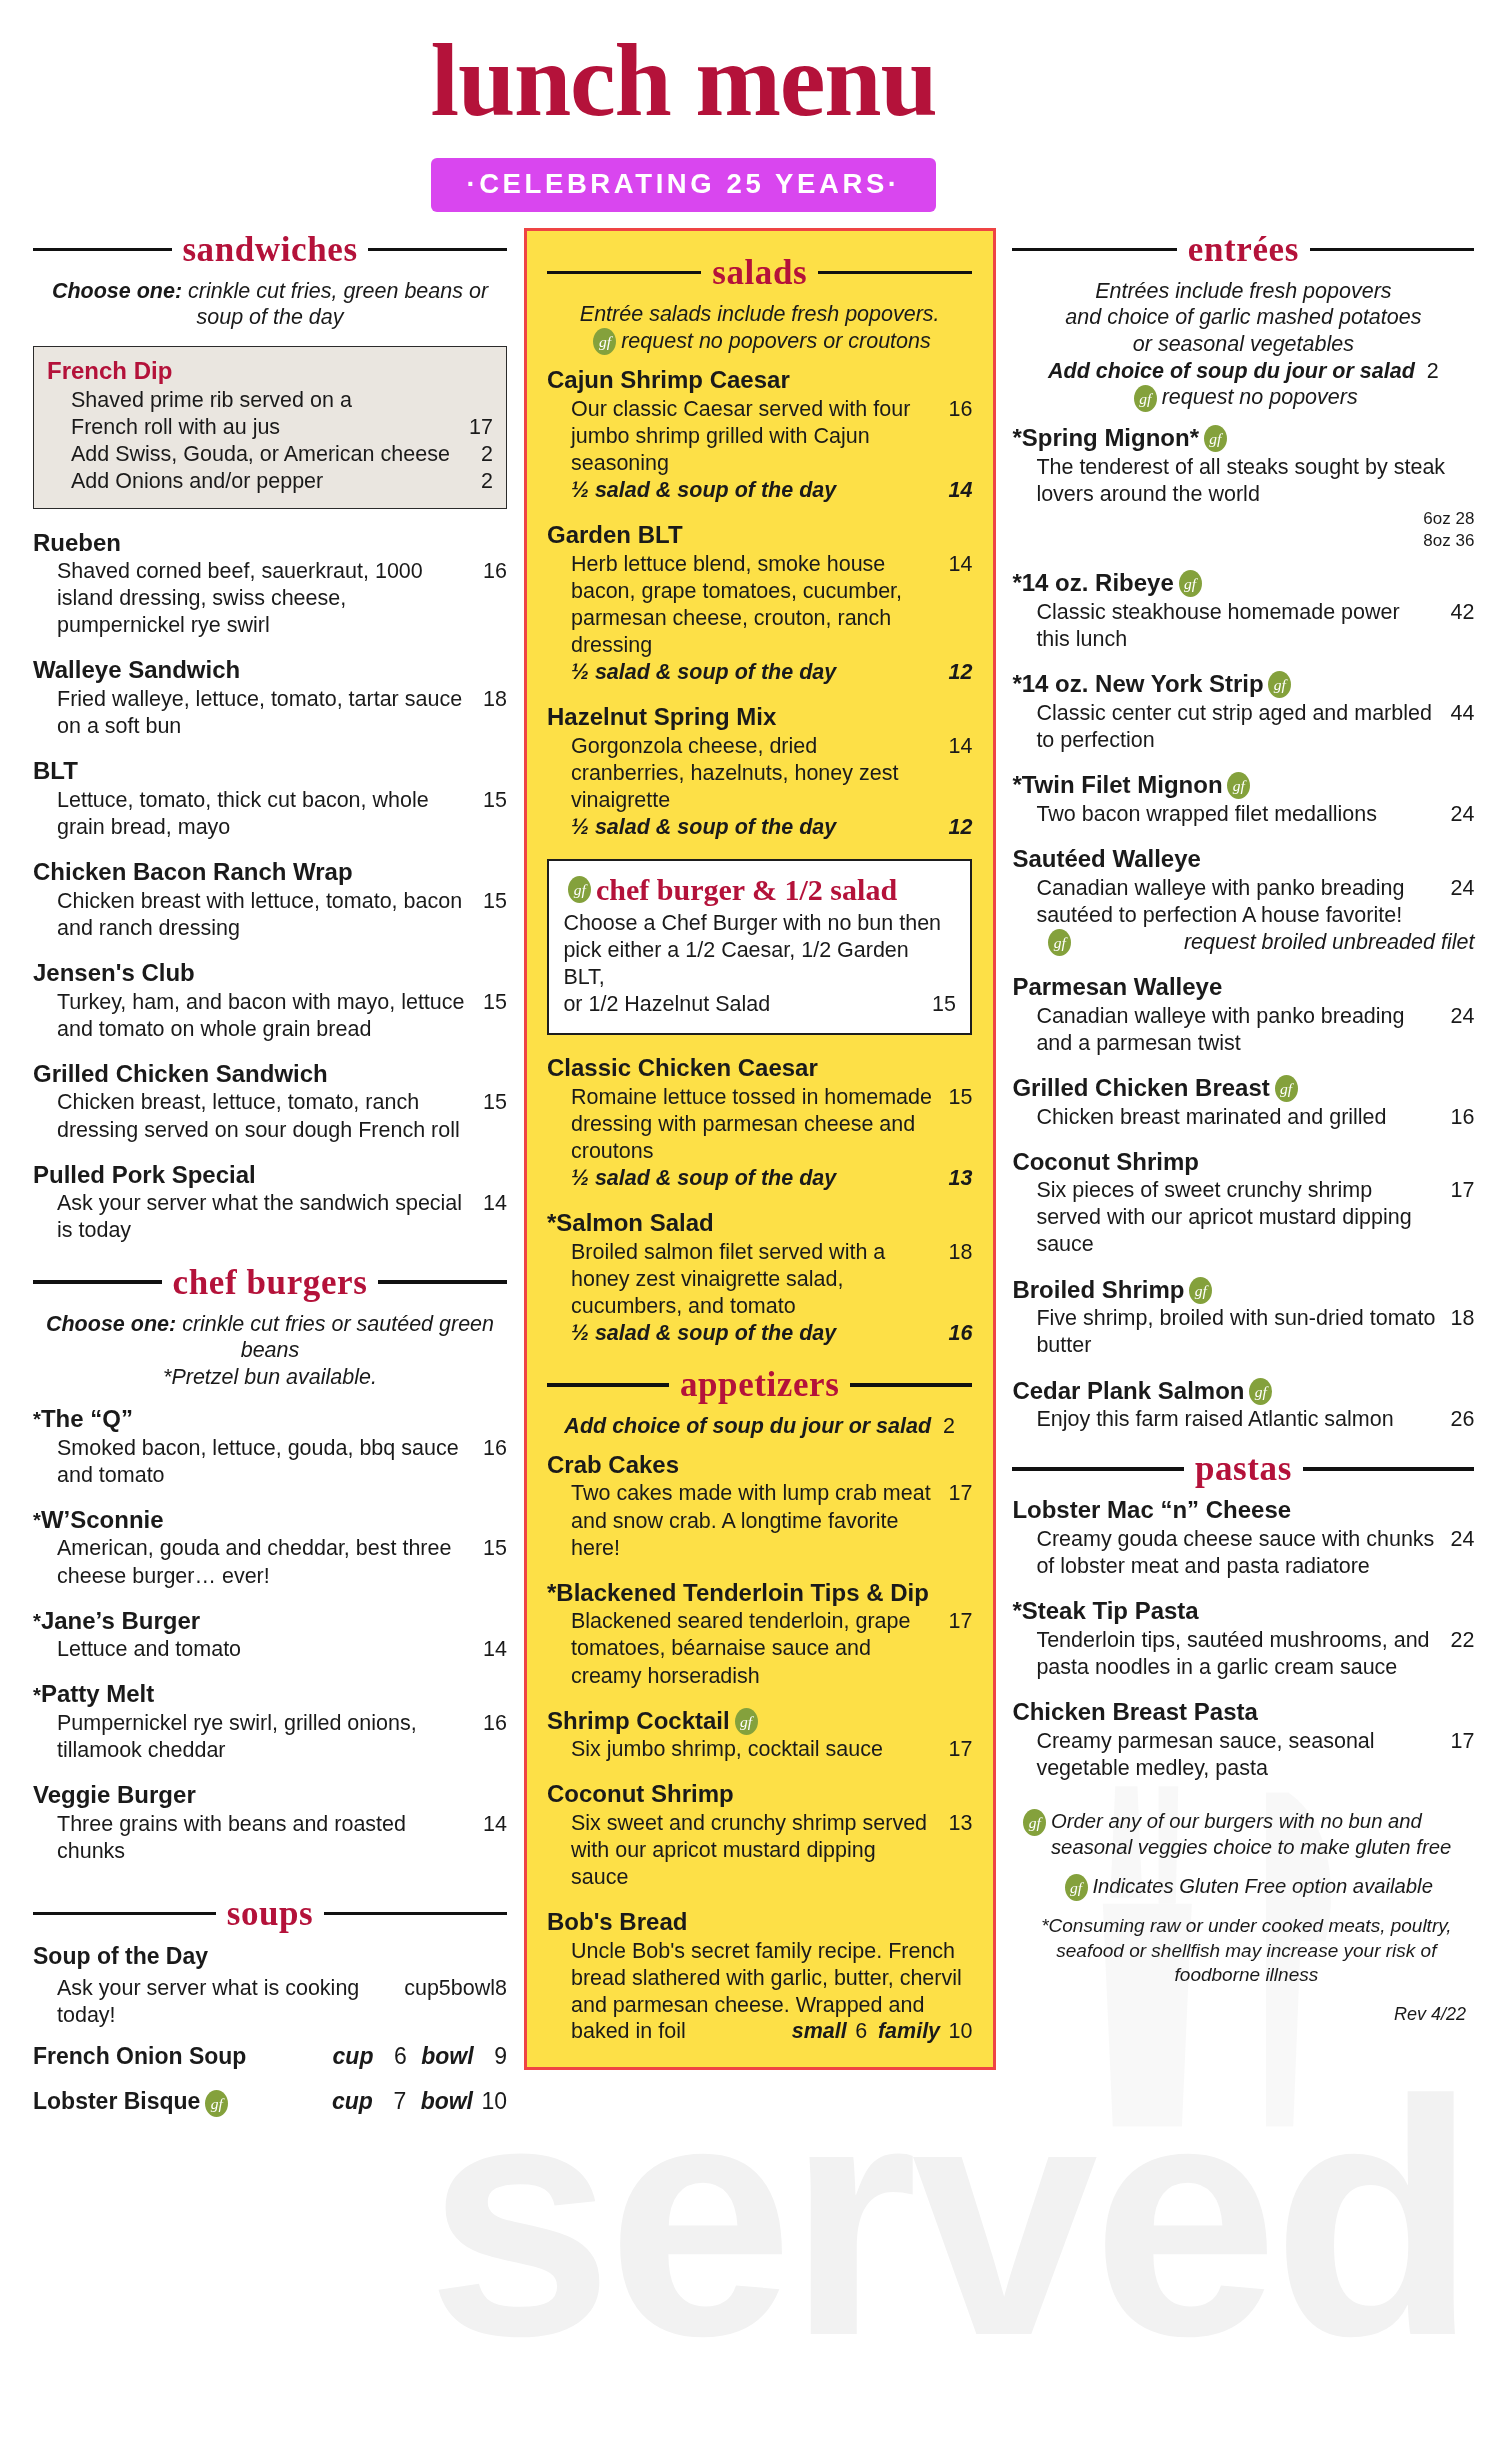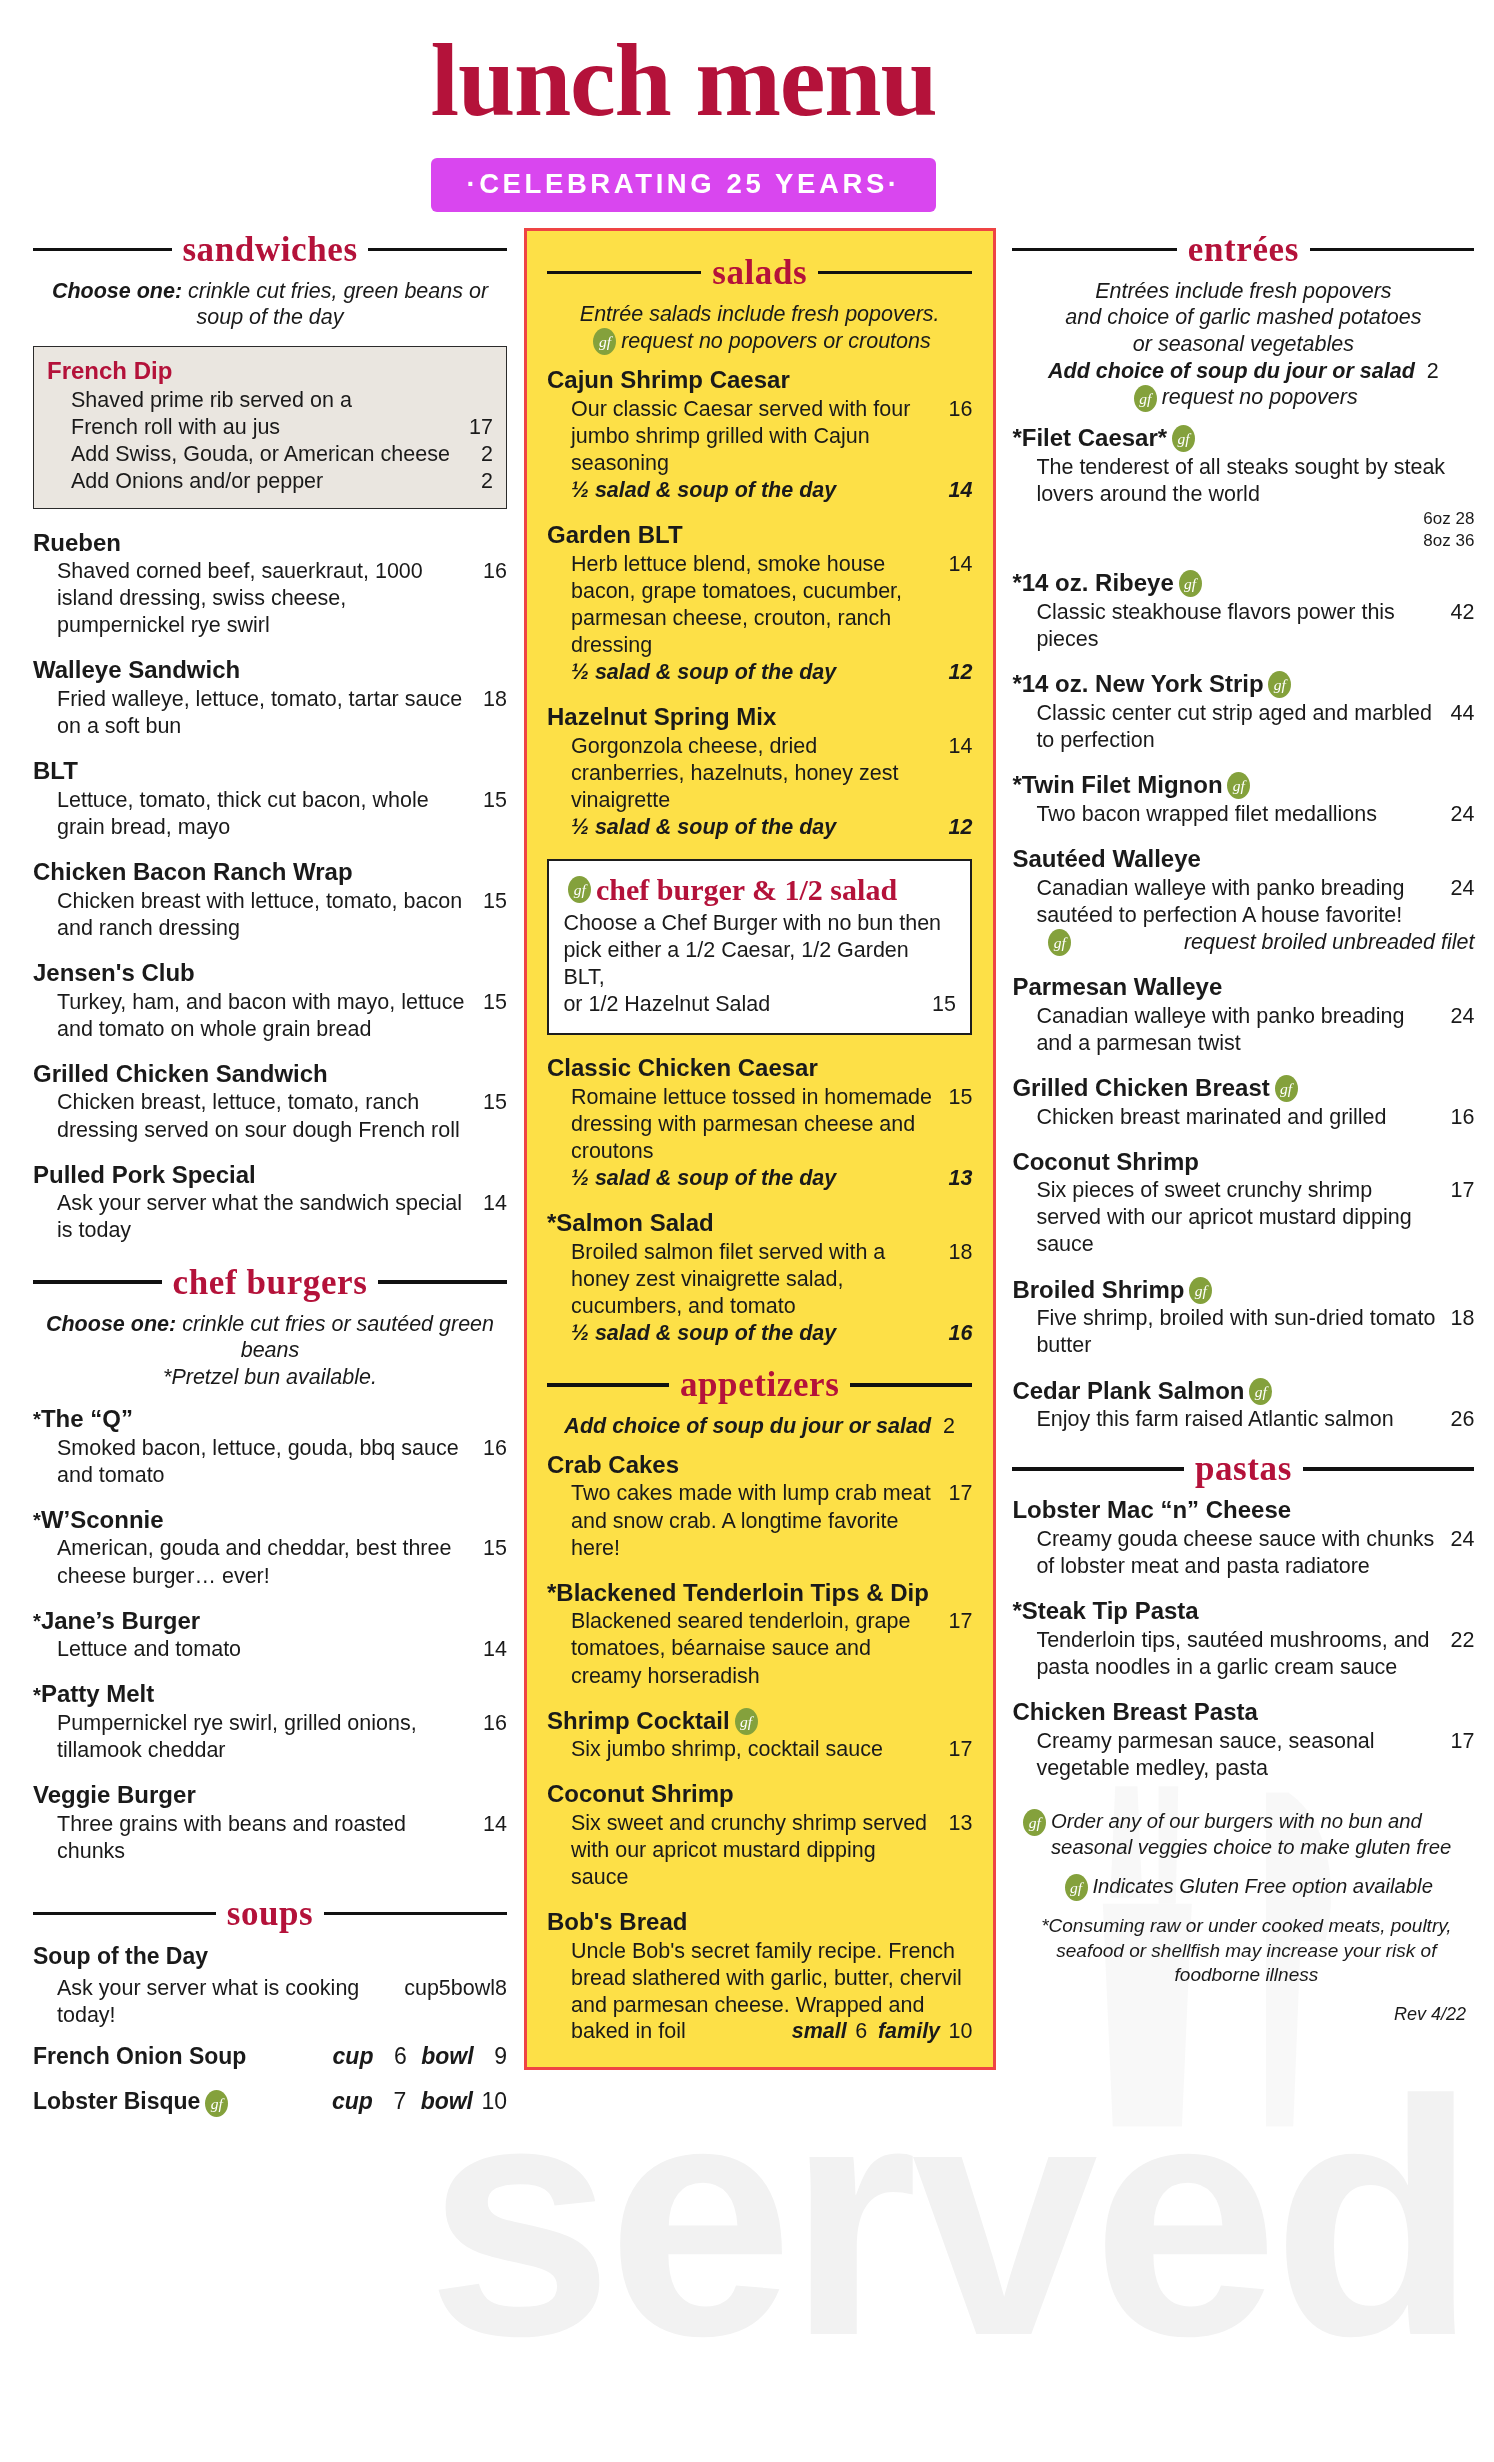--- a/index.html
+++ b/index.html
@@ -518,39 +518,39 @@
       <p class="blurb" style="margin-bottom:13px;">
         <span>Entrées include fresh popovers</span><br>
         <span>and choice of garlic mashed potatoes</span><br>
         <span>or seasonal vegetables</span><br>
         <b>Add choice of soup du jour or salad</b>&nbsp;&nbsp;<span class="pr">2</span><br>
         <span class="gf sm">gf</span><span>request no popovers</span>
       </p>
 
       <div class="item">
         <div class="item-name">
-          <span>*Filet Caesar*</span>
+          <span>*Spring Mignon*</span>
           <span class="gf sm">gf</span>
         </div>
         <div class="desc-row">
             <span class="d">The tenderest of all steaks sought by steak lovers around the world</span>
           </div>
         <div class="price-stack">
           <div>6oz 28</div>
           <div>8oz 36</div>
         </div>
       </div>
 
       <div class="item">
         <div class="item-name">
           <span>*14 oz. Ribeye</span>
           <span class="gf sm">gf</span>
         </div>
         <div class="desc-row">
-            <span class="d">Classic steakhouse flavors power this pieces</span>
+            <span class="d">Classic steakhouse homemade power this lunch</span>
             <span class="p">42</span>
           </div>
       </div>
 
       <div class="item">
         <div class="item-name">
           <span>*14 oz. New York Strip</span>
           <span class="gf sm">gf</span>
         </div>
         <div class="desc-row">

